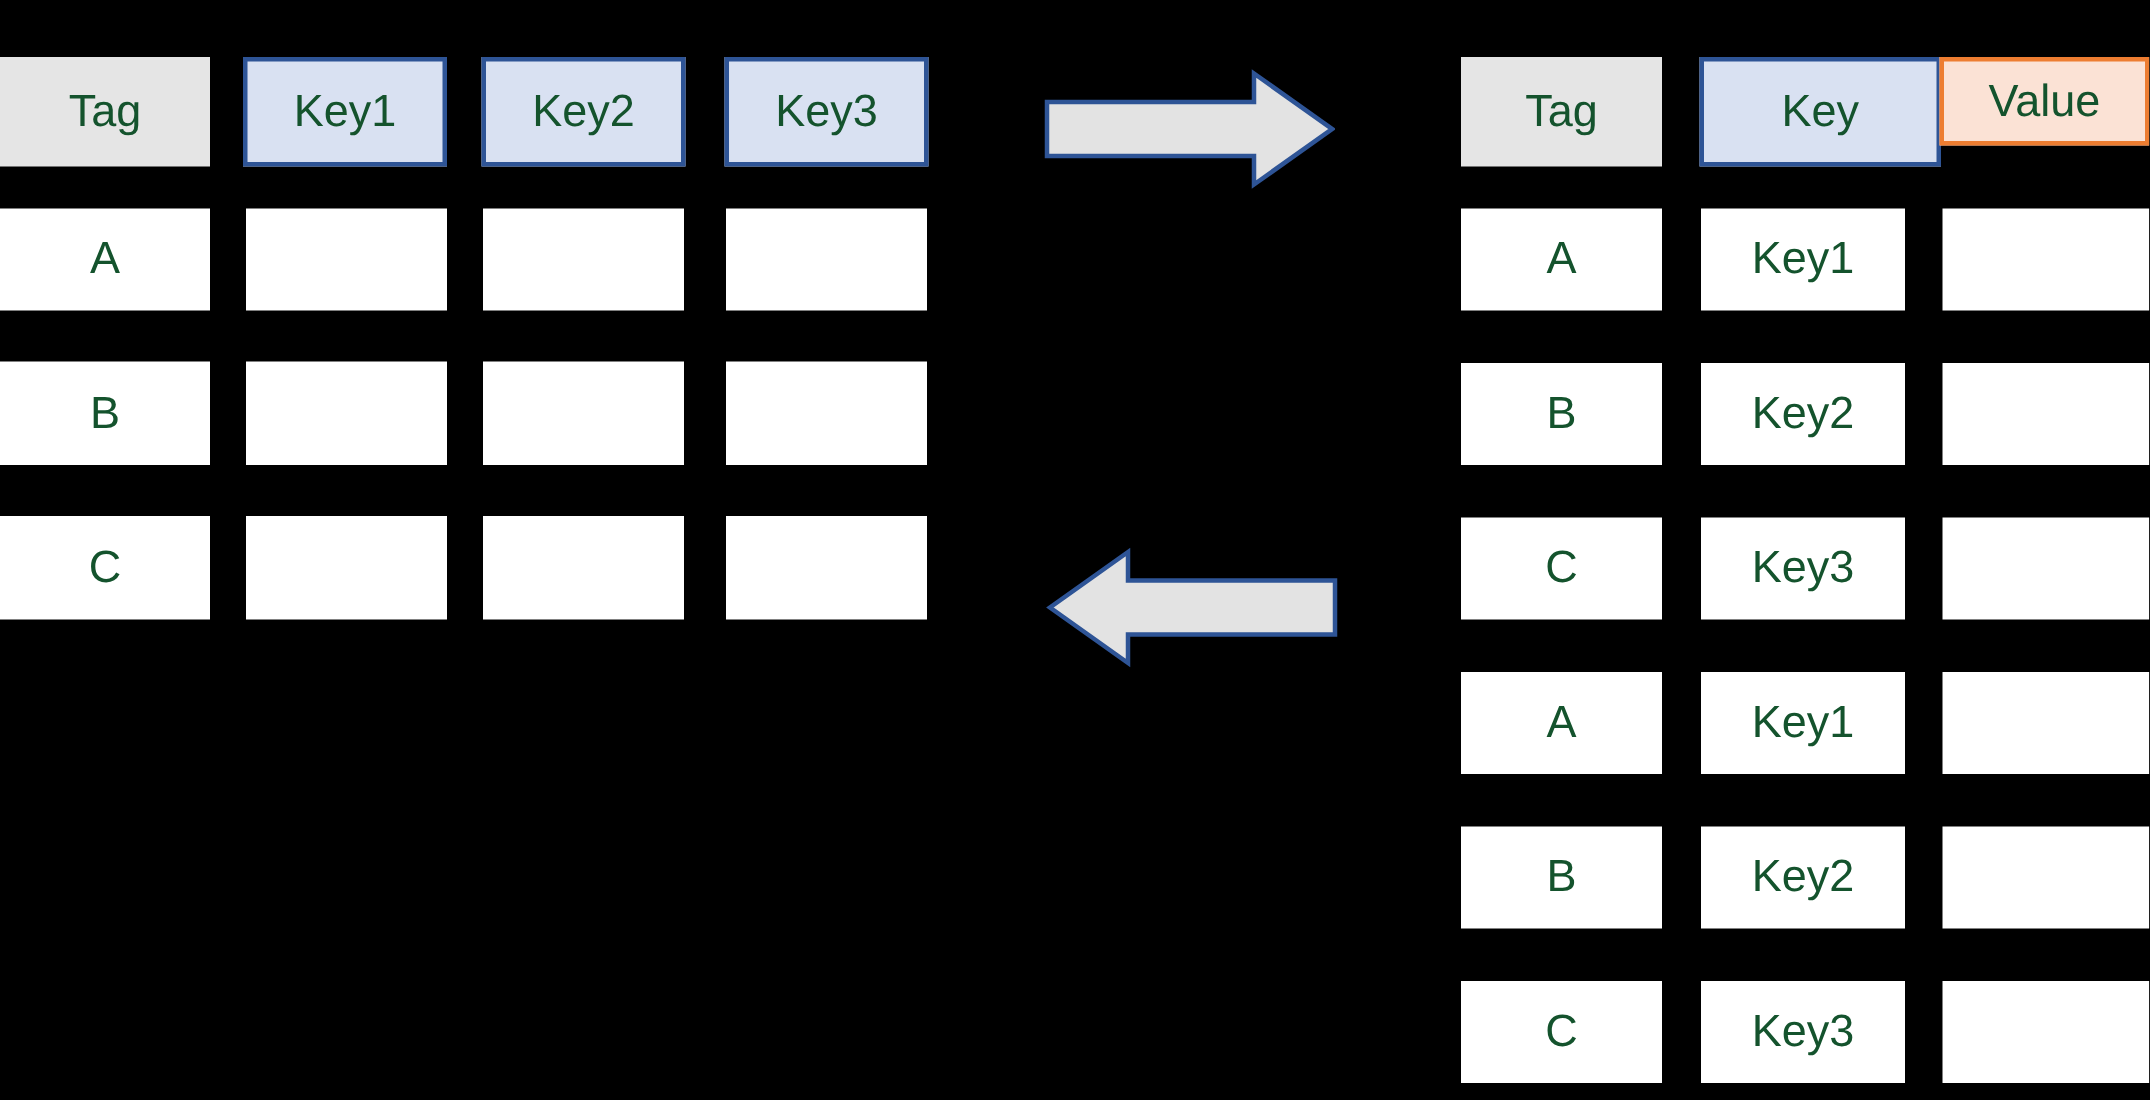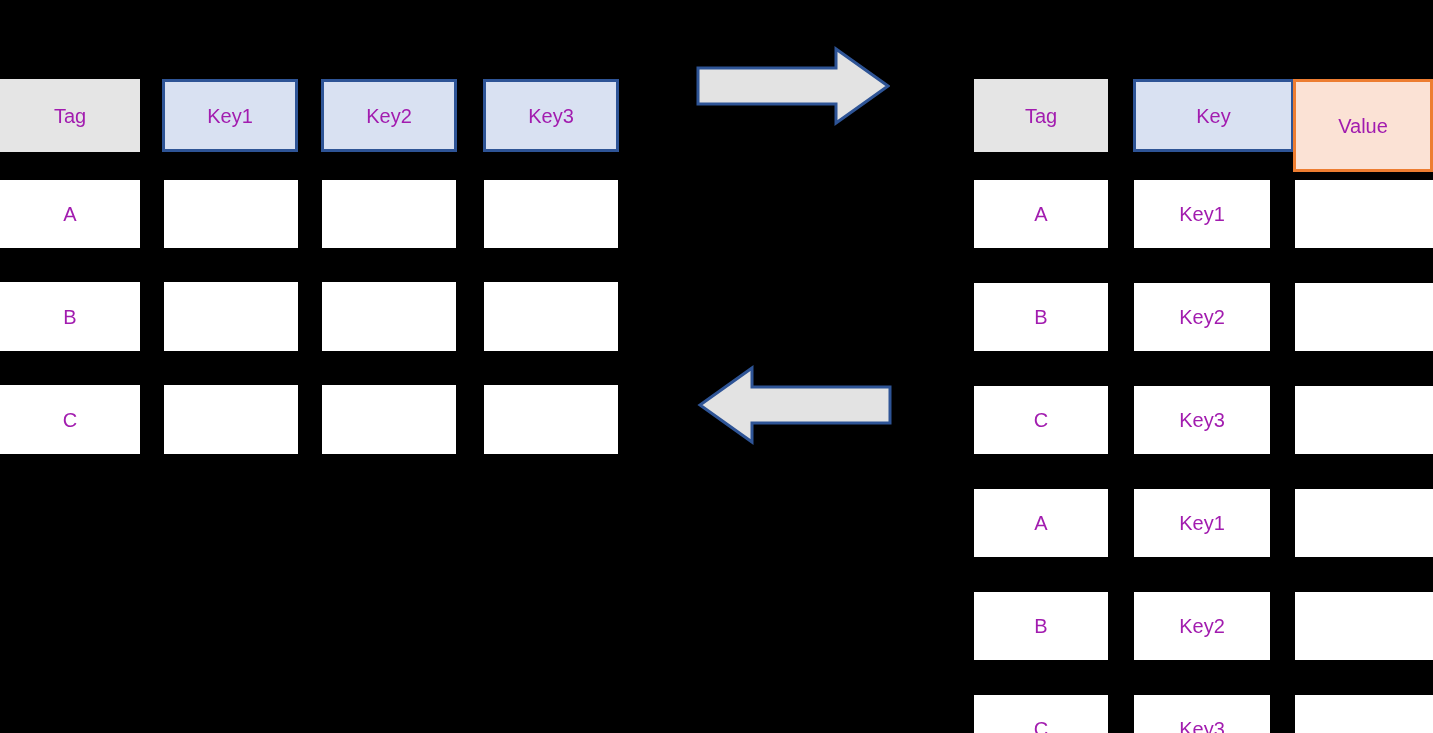--- a/index.html
+++ b/index.html
@@ -17,25 +17,24 @@
   }
 
   
   .cell {
     position: absolute;
     box-sizing: border-box;
     display: flex;
     align-items: center;
     justify-content: center;
     background: #FFFFFF;
-    color: #a21caf;
-    font-size: 20px;
+    color: #14532d;
+    font-size: 30px;
     line-height: 1;
     white-space: nowrap;
-    margin-top: 41px;
   }
   .cell.hdr-tag {
     background: #E5E5E5;
     border: none;
   }
   .cell.hdr-key {
     background: #D9E1F2;
     border: 3px solid #2E5496;
   }
   .cell.hdr-value {
@@ -86,21 +85,21 @@
   <div class="arrow" style="left:696px; top:365px;">
     <svg width="196" height="80" viewBox="0 0 196 80">
       <polygon points="194,22 56,22 56,3 4,40 56,77 56,58 194,58" fill="#E3E3E3" stroke="#2E5496" stroke-width="3" stroke-linejoin="miter"></polygon>
     </svg>
   </div>
 
   <div>
 
     <div class="cell hdr-tag" style="left:974px;  top:38px; width:134px; height:73px;">Tag</div>
     <div class="cell hdr-key" style="left:1133px; top:38px; width:161px; height:73px;">Key</div>
-    <div class="cell hdr-value" style="left:1293px; top:38px; width:140px; height:93px;">Value</div>
+    <div class="cell hdr-value" style="left:1293px; top:38px; width:140px; height:59px;">Value</div>
 
     <div class="cell" style="left:974px;  top:139px; width:134px; height:68px;">A</div>
     <div class="cell" style="left:1134px; top:139px; width:136px; height:68px;">Key1</div>
     <div class="cell" style="left:1295px; top:139px; width:138px; height:68px;"></div>
 
     <div class="cell" style="left:974px;  top:242px; width:134px; height:68px;">B</div>
     <div class="cell" style="left:1134px; top:242px; width:136px; height:68px;">Key2</div>
     <div class="cell" style="left:1295px; top:242px; width:138px; height:68px;"></div>
 
     <div class="cell" style="left:974px;  top:345px; width:134px; height:68px;">C</div>

